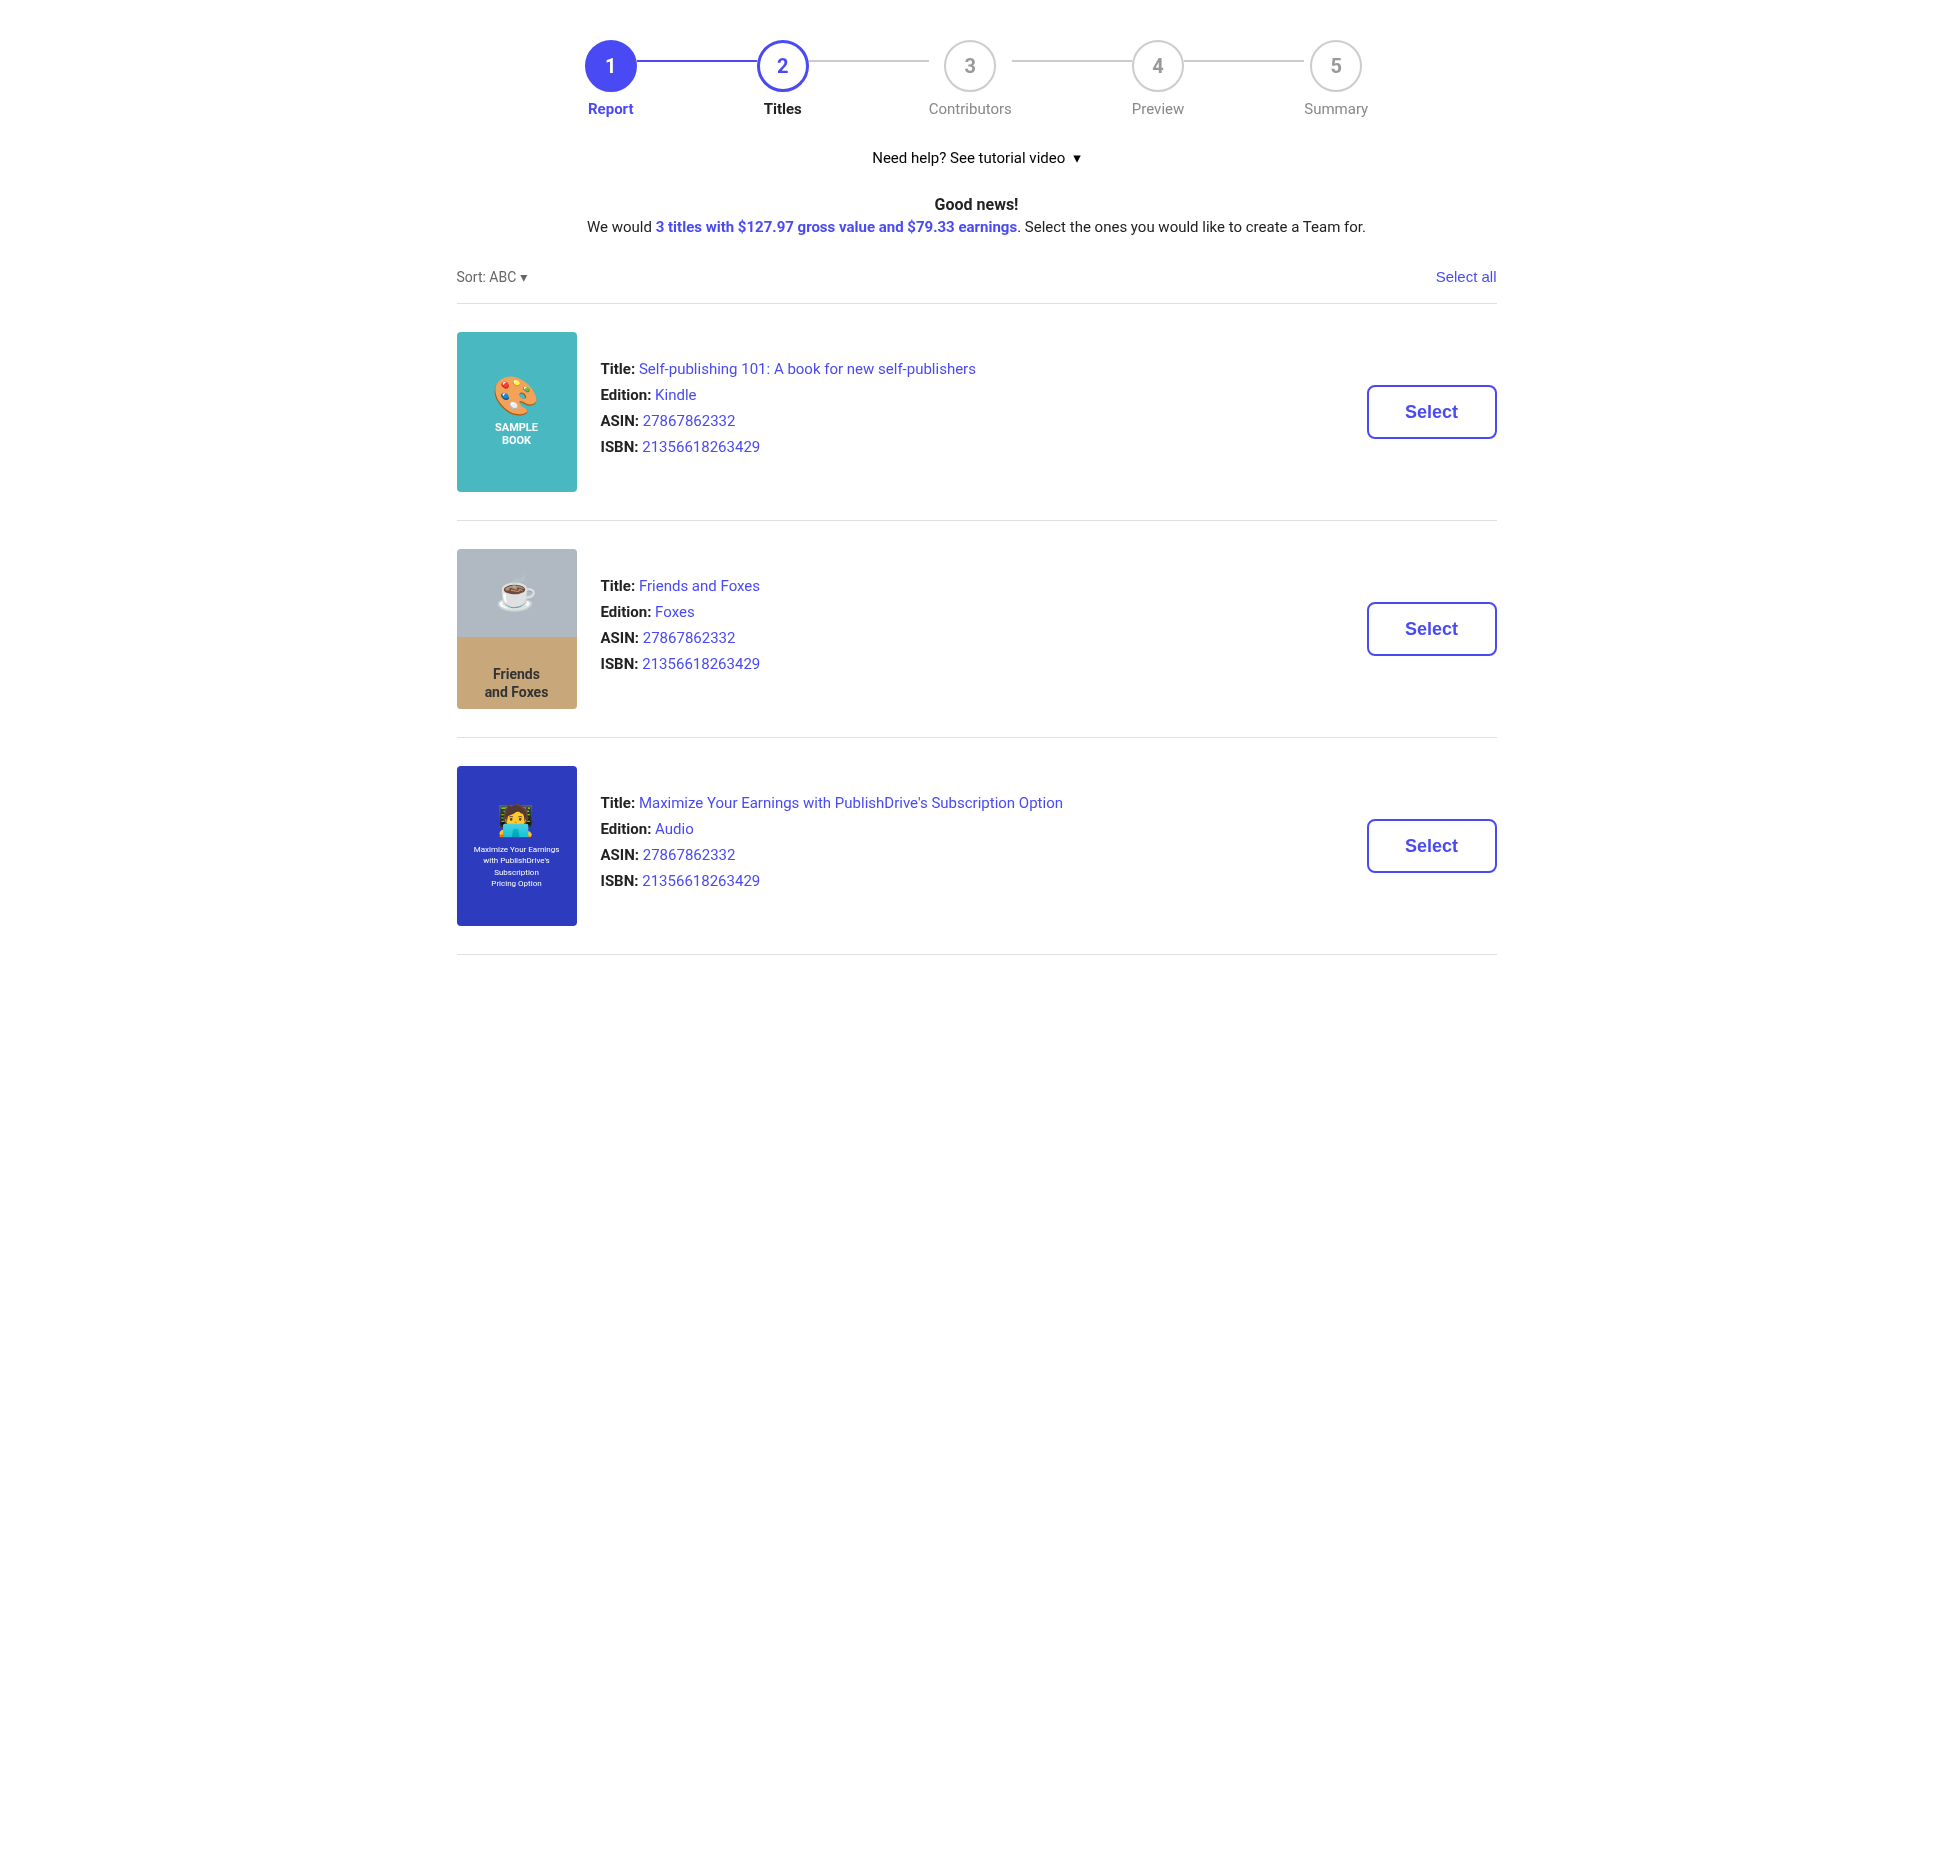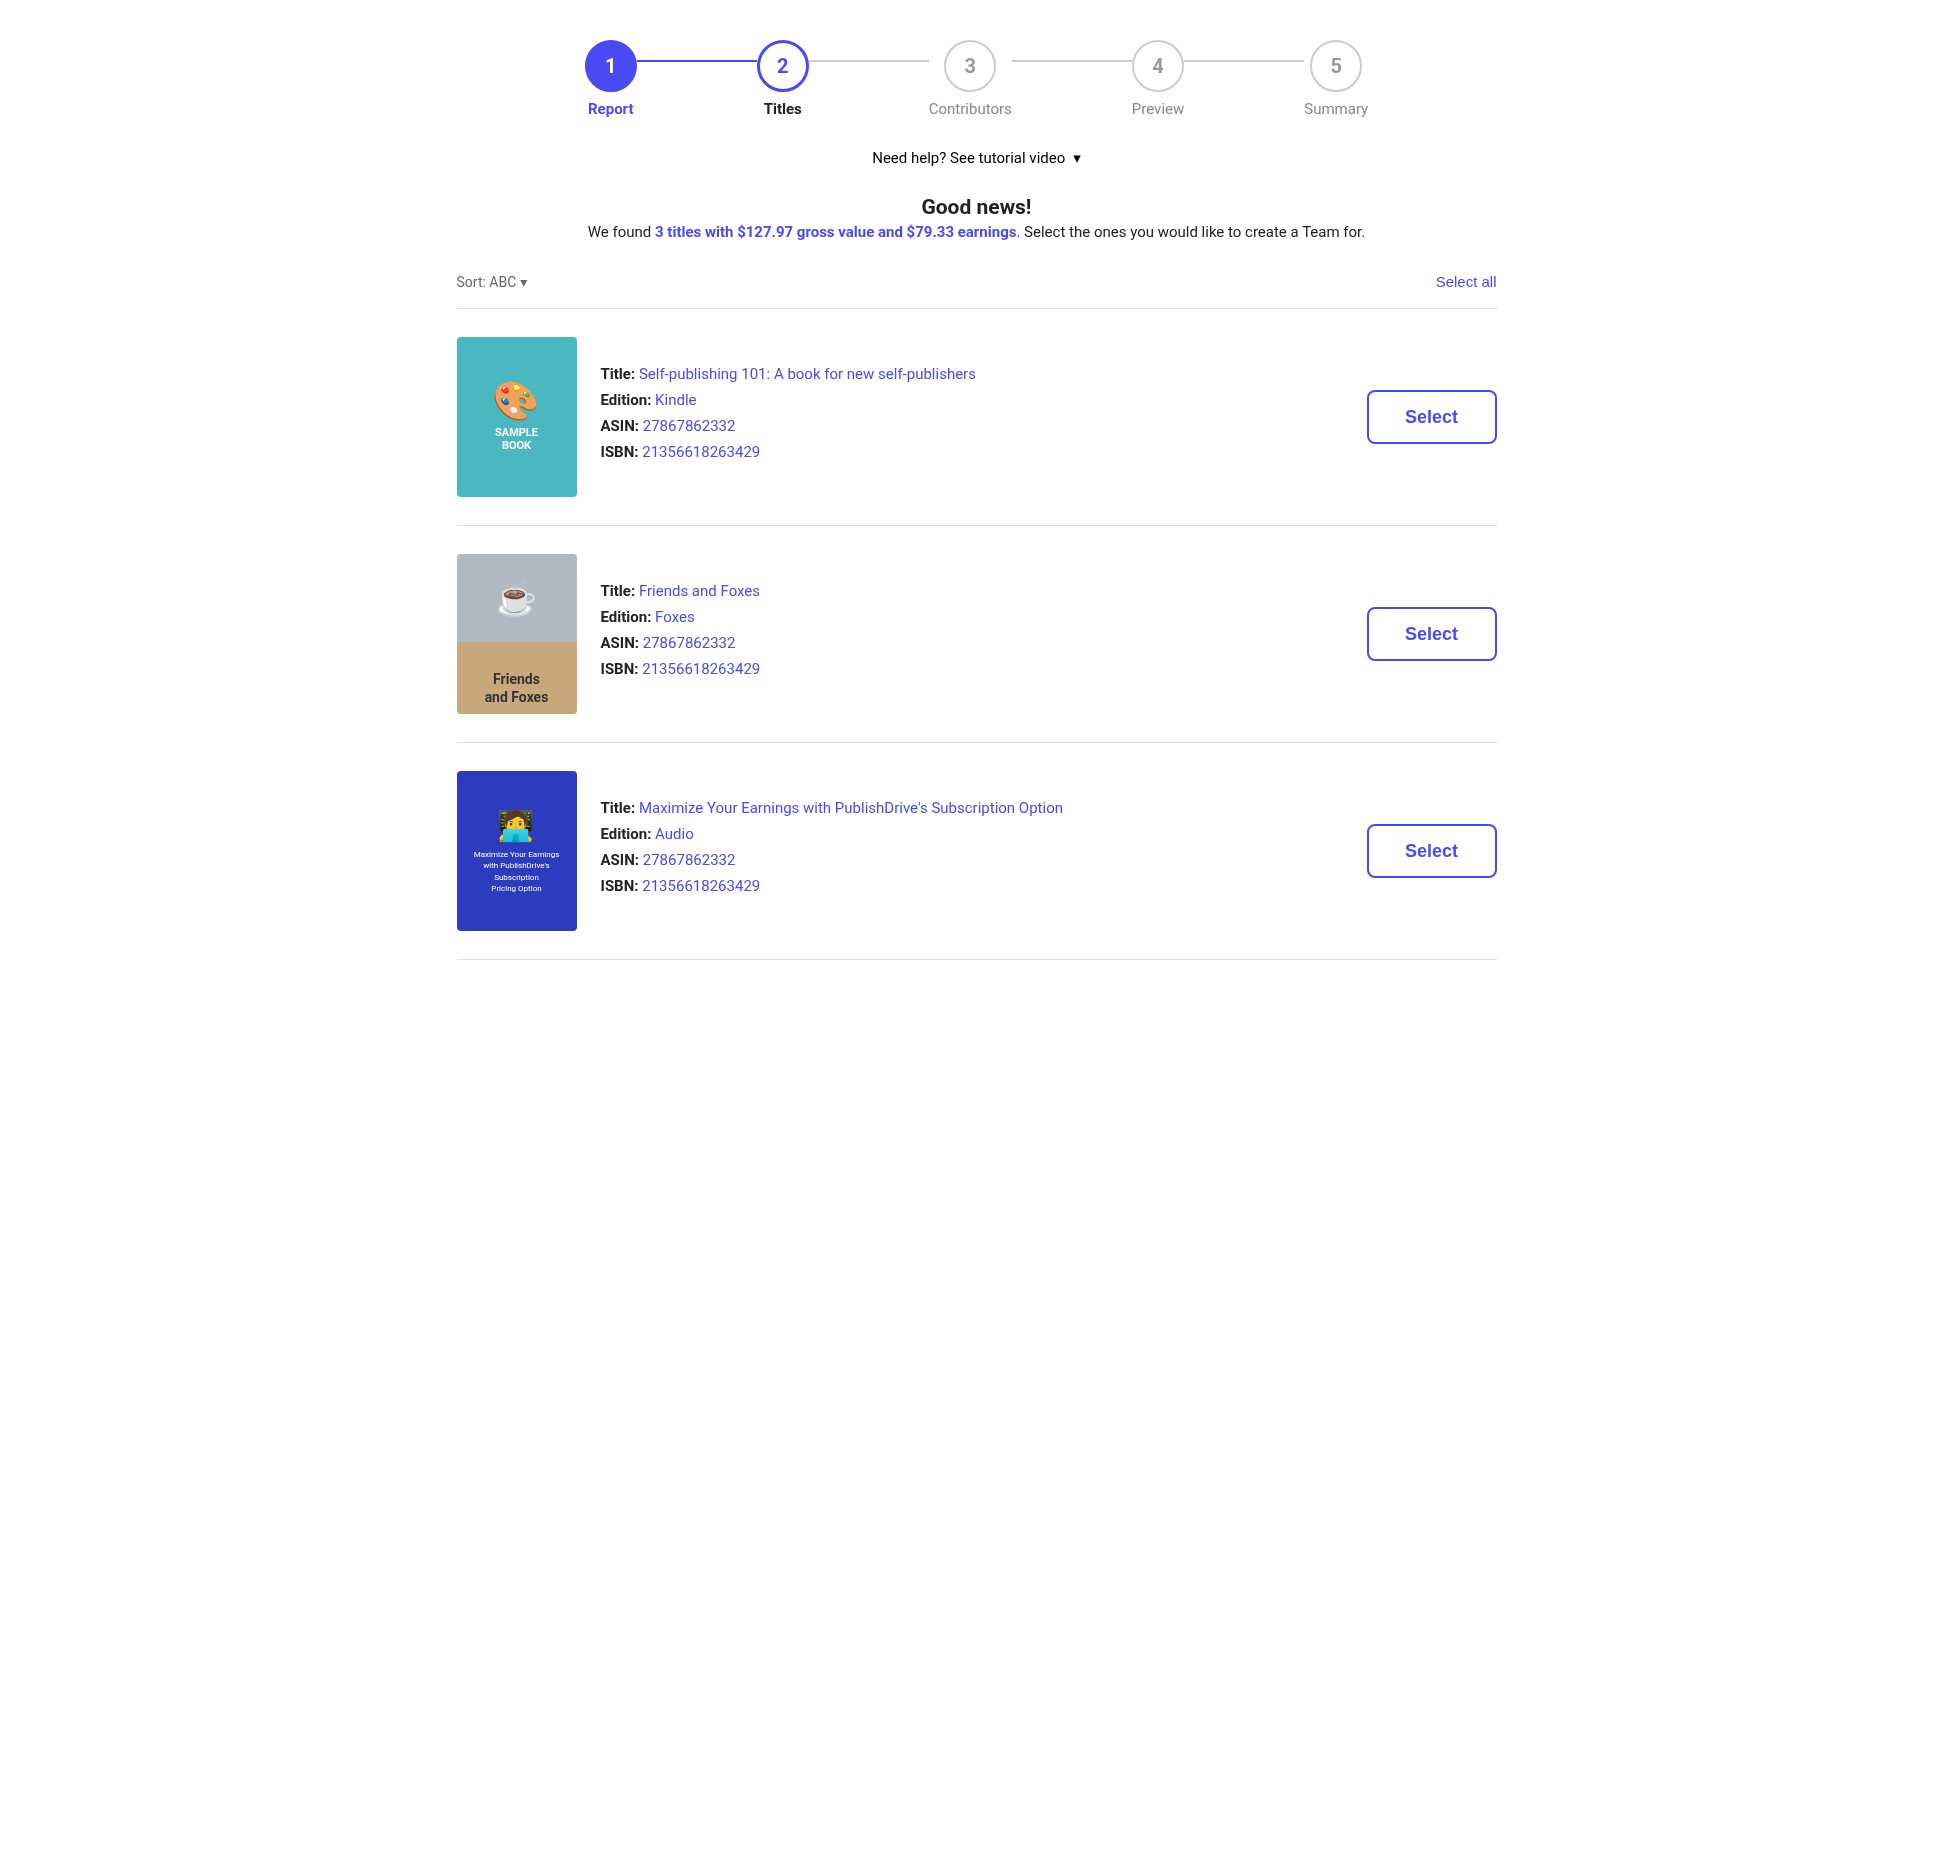--- a/index.html
+++ b/index.html
@@ -95,21 +95,21 @@
       gap: 8px;
     }
 
     
     .announcement {
       text-align: center;
       margin-bottom: 32px;
     }
     .announcement .headline {
       font-weight: 700;
-      font-size: 21px;
+      font-size: 16px;
       margin-bottom: 4px;
     }
     .announcement .subtext {
       font-size: 15px;
     }
     .announcement .highlight {
       color: #4a4af4;
       font-weight: 700;
     }
 
@@ -317,21 +317,21 @@
     <a href="#">
       <span>Need help? See tutorial video</span>
       <span>▾</span>
     </a>
   </div>
 
   
   <div class="announcement">
     <div class="headline">Good news!</div>
     <div class="subtext">
-      <span>We found </span><span class="highlight">3 titles with $127.97 gross value and $79.33 earnings</span><span>. Select the ones you would like to create a Team for.</span>
+      <span>We would </span><span class="highlight">3 titles with $127.97 gross value and $79.33 earnings</span><span>. Select the ones you would like to create a Team for.</span>
     </div>
   </div>
 
   
 
   
   <div class="list-controls">
     <div class="sort-control">
       <span>Sort: ABC</span>
       <span>▾</span>

